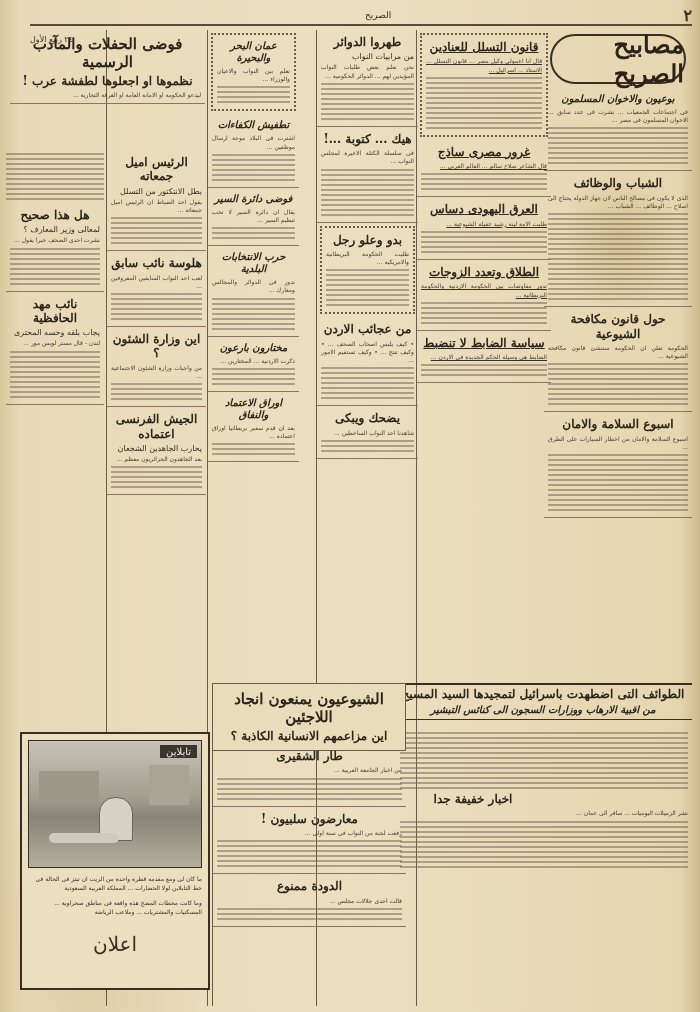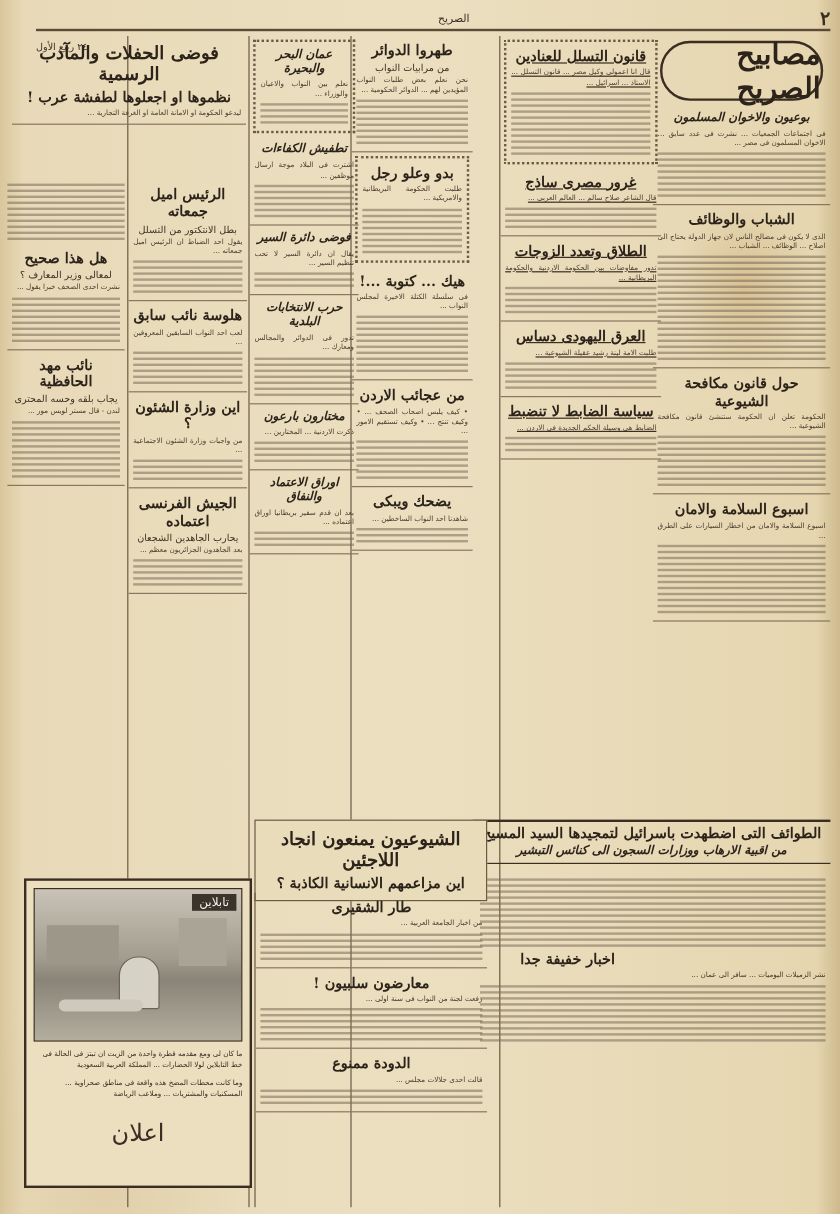--- a/index.html
+++ b/index.html
@@ -27,32 +27,32 @@
   .masthead .pg { font-size: 16px; font-weight: bold; }
   .masthead .paper { font-size: 9px; }
   .masthead .date { font-size: 8px; margin-top: 48px; }
   .col {
     position: absolute; top: 30px; bottom: 6px;
     border-left: 1px solid #6b5a44;
     overflow: hidden;
   }
   .col1 { right: 8px; width: 148px; border-left: none; }
   .col2 { right: 149px; width: 135px; text-decoration: underline; }
-  .col3 { right: 306px; width: 102px; margin-left: 28px; }
+  .col3 { right: 282px; width: 102px; margin-left: 28px; }
   .col4 { right: 401px; width: 92px; }
   .col5 { right: 494px; width: 100px; }
   .col6 { right: 595px; width: 100px; }
 
   .art { padding: 3px 4px; border-bottom: 1px solid #8a7660; }
   .art.boxed { border: 2px dotted #6b5a44; margin: 3px; }
   .hl { font-family: "DejaVu Serif", serif; font-weight: bold; text-align: center; color: #2c231a; line-height: 1.2; margin: 2px 0 3px; }
   .hl.lg { font-size: 15px; }
   .hl.md { font-size: 12px; }
   .hl.sm { font-size: 10px; font-style: italic; }
-  .sub { font-size: 8px; text-align: center; margin-bottom: 2px; }
+  .sub { font-size: 8px; text-align: right; margin-bottom: 2px; }
   .txt {
     font-size: 6px; line-height: 8.2px; text-align: justify; color: #4a3c2e;
     font-family: "DejaVu Sans", sans-serif;
   }
   .line {
     height: 2px; background: #7a6a58; opacity: 0.55; margin: 3px 0;
   }
   .logo-box {
     margin: 4px 6px; height: 50px;
     border: 2px solid #3a2e22; border-radius: 30px 30px 30px 30px;
@@ -183,31 +183,31 @@
     </div>
     <div class="art">
       <div class="hl md">غرور مصرى ساذج</div>
       <div class="txt">قال الشاعر صلاح سالم ... العالم العربى ...</div>
       <div class="line"></div>
         <div class="line"></div>
         <div class="line"></div>
         <div class="line"></div>
     </div>
     <div class="art">
+      <div class="hl md">العرق اليهودى دساس</div>
+      <div class="txt">طلبت الامة لينة رشيد عقيلة الشيوعية ...</div>
+      <div class="line"></div>
+        <div class="line"></div>
+        <div class="line"></div>
+        <div class="line"></div>
+        <div class="line"></div>
+    </div>
+    <div class="art">
       <div class="hl md">الطلاق وتعدد الزوجات</div>
       <div class="txt">تدور مفاوضات بين الحكومة الاردنية والحكومة البريطانية ...</div>
-      <div class="line"></div>
-        <div class="line"></div>
-        <div class="line"></div>
-        <div class="line"></div>
-        <div class="line"></div>
-    </div>
-    <div class="art">
-      <div class="hl md">العرق اليهودى دساس</div>
-      <div class="txt">طلبت الامة لينة رشيد عقيلة الشيوعية ...</div>
       <div class="line"></div>
         <div class="line"></div>
         <div class="line"></div>
         <div class="line"></div>
         <div class="line"></div>
     </div>
     <div class="art">
       <div class="hl md">سياسة الضابط لا تنضبط</div>
       <div class="txt">الضابط هى وسيلة الحكم الجديدة فى الاردن ...</div>
       <div class="line"></div>
@@ -223,38 +223,38 @@
       <div class="txt">نحن نعلم بعض طلبات النواب المؤيدين لهم ... الدوائر الحكومية ...</div>
       <div class="line"></div>
         <div class="line"></div>
         <div class="line"></div>
         <div class="line"></div>
         <div class="line"></div>
         <div class="line"></div>
         <div class="line"></div>
         <div class="line"></div>
     </div>
+    <div class="art">
+      <div class="hl md">هيك ... كتوبة ...!</div>
+      <div class="txt">فى سلسلة الكتلة الاخيرة لمجلس النواب ...</div>
+      <div class="line"></div>
+        <div class="line"></div>
+        <div class="line"></div>
+        <div class="line"></div>
+        <div class="line"></div>
+        <div class="line"></div>
+        <div class="line"></div>
+        <div class="line"></div>
+        <div class="line"></div>
+        <div class="line"></div>
+    </div>
     <div class="art boxed">
       <div class="hl md">بدو وعلو رجل</div>
       <div class="txt">طلبت الحكومة البريطانية والامريكية ...</div>
       <div class="line"></div>
-        <div class="line"></div>
-        <div class="line"></div>
-        <div class="line"></div>
-        <div class="line"></div>
-        <div class="line"></div>
-        <div class="line"></div>
-        <div class="line"></div>
-    </div>
-    <div class="art">
-      <div class="hl md">هيك ... كتوبة ...!</div>
-      <div class="txt">فى سلسلة الكتلة الاخيرة لمجلس النواب ...</div>
-      <div class="line"></div>
-        <div class="line"></div>
-        <div class="line"></div>
         <div class="line"></div>
         <div class="line"></div>
         <div class="line"></div>
         <div class="line"></div>
         <div class="line"></div>
         <div class="line"></div>
         <div class="line"></div>
     </div>
     <div class="art">
       <div class="hl md">من عجائب الاردن</div>

